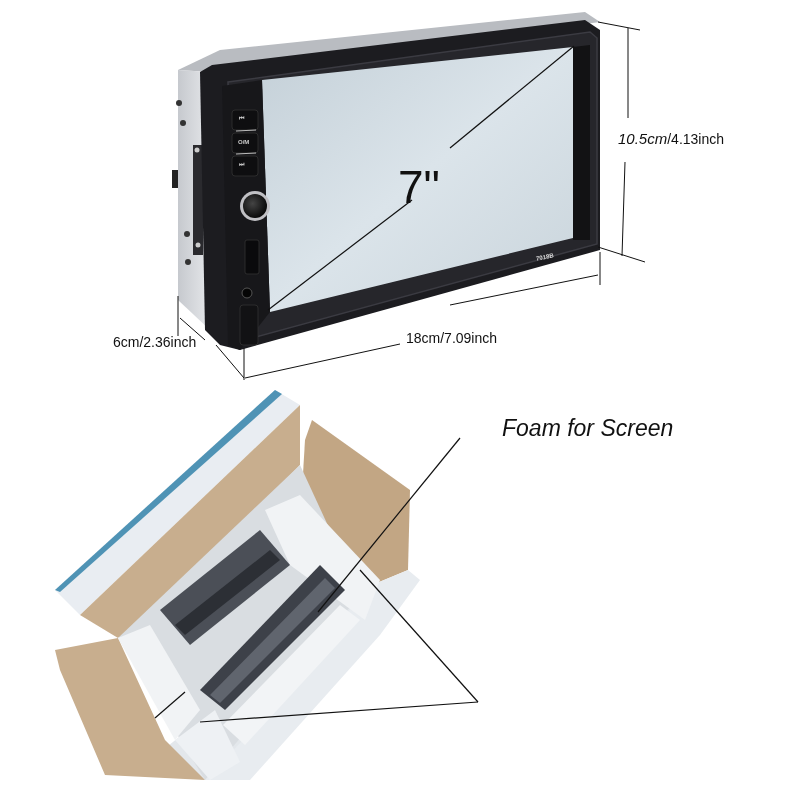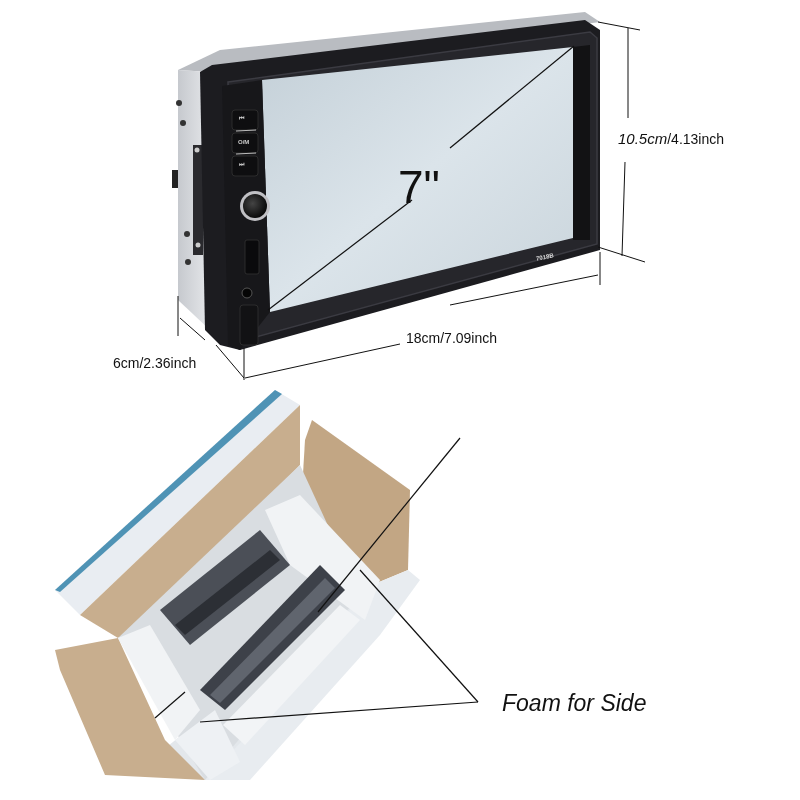--- a/index.html
+++ b/index.html
@@ -93,21 +93,21 @@
   <div class="btn-glyph" style="left:238px;top:139px;">O/M</div>
   <div class="btn-glyph" style="left:239px;top:161px;">⏭</div>
   <div class="model" style="left:536px;top:254px;">7018B</div>
 
   <div class="screen-size" style="left:398px;top:160px;">7"</div>
 
   <div class="dim-label" style="left:609px;top:130px;margin-left:9px;">
     <span class="dim-italic">10.5cm</span><span>/4.13inch</span>
   </div>
   <div class="dim-label" style="left:406px;top:330px;text-align:right;">18cm/7.09inch</div>
-  <div class="dim-label" style="left:113px;top:355px;">6cm/2.36inch</div>
+  <div class="dim-label" style="left:113px;top:334px;">6cm/2.36inch</div>
 </div>
 
 <div class="abs" style="left:0;top:380px;width:800px;height:420px;">
   <svg width="800" height="420" viewBox="0 0 800 420">
 
     <polygon points="55,210 275,10 300,25 80,235" fill="#e9edf2"></polygon>
     <polygon points="55,210 60,212 282,14 275,10" fill="#4f93b5"></polygon>
     <polygon points="80,235 300,25 300,70 300,85 150,240 118,258" fill="#c8ae8e"></polygon>
 
     <polygon points="312,40 410,110 408,190 360,210 300,145 305,60" fill="#c2a684"></polygon>
@@ -129,14 +129,14 @@
     <polygon points="175,245 270,170 280,180 185,255" fill="#2c2f35"></polygon>
     <polygon points="200,310 320,185 345,210 225,330" fill="#3d4149"></polygon>
     <polygon points="210,315 325,198 335,208 220,323" fill="#60656e"></polygon>
 
     <line x1="460" y1="58" x2="318" y2="232" stroke="#111" stroke-width="1.2"></line>
     <line x1="360" y1="190" x2="478" y2="322" stroke="#111" stroke-width="1.2"></line>
     <line x1="200" y1="342" x2="478" y2="322" stroke="#111" stroke-width="1.2"></line>
     <line x1="155" y1="338" x2="185" y2="312" stroke="#111" stroke-width="1.2"></line>
   </svg>
 
-  <div class="callout" style="left:502px;top:310px;">Foam for Side</div>
+  <div class="callout" style="left:502px;top:35px;">Foam for Screen</div>
 </div>
 
 </body></html>

